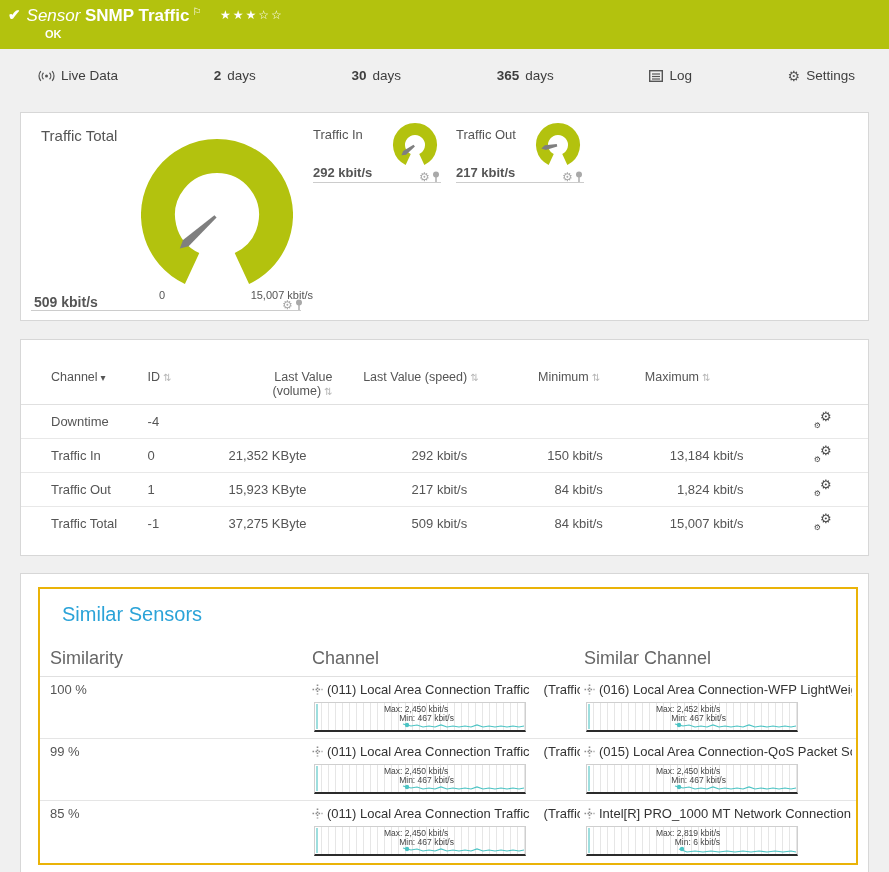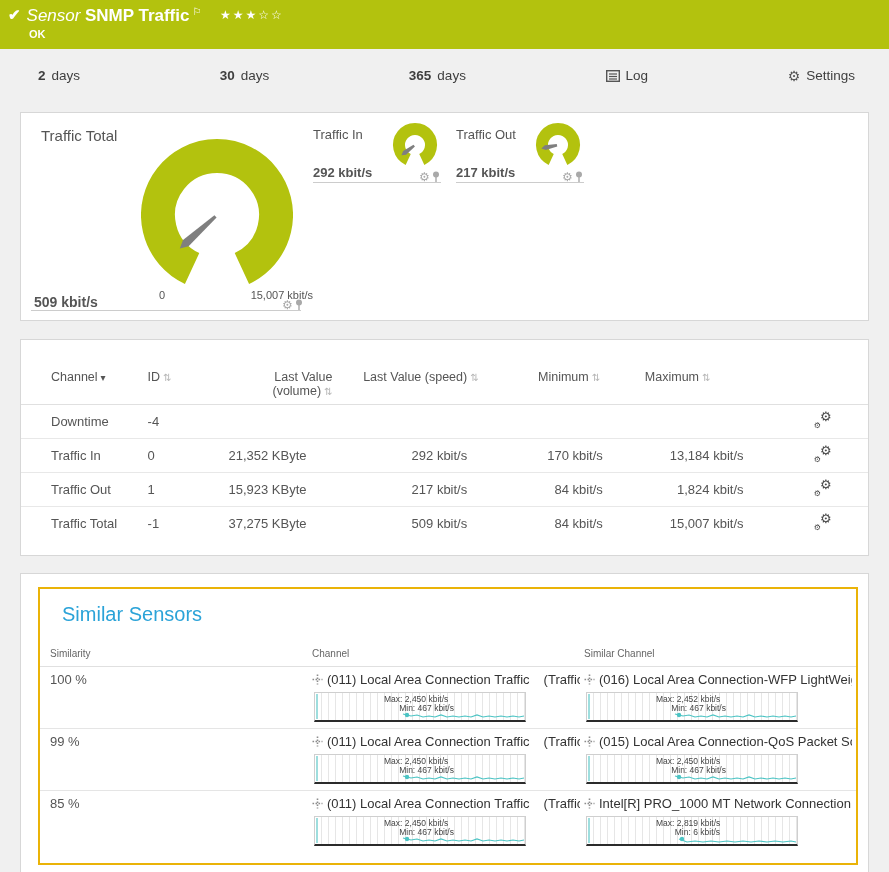--- a/index.html
+++ b/index.html
@@ -8,21 +8,21 @@
     font-family:"Liberation Sans", sans-serif;
     background:#f0f0f0; color:#444; overflow:hidden; position:relative;
   }
   
   .statusbar { height:49px; background:#b3c20e; color:#fff; padding:6px 10px 0 8px; position:relative; }
   .statusbar .check { font-size:15px; font-weight:bold; vertical-align:top; margin-right:6px; }
   .statusbar .kind { font-style:italic; font-size:17px; }
   .statusbar .title { font-size:17px; font-weight:bold; }
   .statusbar .flag { font-size:10px; vertical-align:super; margin-left:3px; }
   .statusbar .stars { font-size:12px; letter-spacing:2px; margin-left:14px; vertical-align:2px; }
-  .statusbar .ok { position:absolute; left:29px; top:28px; font-size:11px; font-weight:bold; }
+  .statusbar .ok { position:absolute; left:45px; top:28px; font-size:11px; font-weight:bold; }
   
   .tabbar { display:flex; align-items:stretch; justify-content:space-between; padding:0 30px 0 34px; height:48px; margin-top:9px; }
   .tab { display:flex; align-items:center; gap:6px; font-size:13.5px; color:#3e3e3e; padding:0 4px; cursor:pointer; border-bottom:3px solid transparent; height:38px; }
   .tab b { font-weight:bold; }
   .tab svg { display:block; }
   .tab.active { color:#1f9cd7; border-bottom-color:#1f9cd7; }
   
   .panel { background:#fff; border:1px solid #d7d7d7; margin:0 20px; position:relative; }
   #panel-gauges { height:209px; margin-top:6px; }
   #panel-table  { height:217px; margin-top:18px; }
@@ -50,21 +50,21 @@
   td.col-vol, td.col-spd, td.col-min, td.col-max { text-align:right; padding-right:34px !important; }
   .sort { color:#b5b5b5; font-size:10px; margin-left:3px; }
   .sort-active { color:#555; font-size:10px; margin-left:3px; }
   .gears { color:#4a4a4a; position:relative; display:inline-block; width:18px; height:16px; cursor:pointer; }
   .gears .g1 { position:absolute; right:0; top:-3px; font-size:13px; }
   .gears .g2 { position:absolute; left:0; bottom:-2px; font-size:8px; }
   
   .bluebox { position:absolute; left:17px; right:10px; top:13px; bottom:9px; border:2px solid #eab308; background:#fff; padding:14px 0 0 0; overflow:hidden; }
   .sim-title { color:#2ba3d8; font-size:20px; padding-left:22px; }
   table.similar { width:100%; border-collapse:collapse; margin-top:16px; }
-  table.similar th { font-size:10px; font-weight:normal; color:#666; text-align:left; padding:6px 0 7px 0; border-bottom:1px solid #e0e0e0; }
+  table.similar th { font-size:18px; font-weight:normal; color:#666; text-align:left; padding:6px 0 7px 0; border-bottom:1px solid #e0e0e0; }
   table.similar td { border-top:1px solid #e5e5e5; padding:5px 0 6px 0; vertical-align:top; }
   table.similar tr:first-child td { border-top:none; }
   .simcol-pct { width:272px; padding-left:10px !important; }
   .simcol-ch  { width:272px; }
   .simcol-sc  { width:auto; }
   td.simcol-pct { vertical-align:bottom; font-size:13px; color:#555; padding-bottom:4px !important; }
   .chan-line { font-size:13px; color:#333; white-space:nowrap; overflow:hidden; max-width:268px; height:17px; }
   .chan-line .sfx { margin-left:14px; }
   .move-icon { display:inline-block; margin-right:4px; cursor:move; vertical-align:-1px; }
   .spark { position:relative; width:212px; height:30px; margin:3px 0 0 2px;
@@ -81,20 +81,27 @@
 
 <div class="statusbar">
   <span class="check">✔</span><span class="kind">Sensor</span>
   <span class="title">SNMP Traffic</span><span class="flag">⚐</span>
   <span class="stars">★★★☆☆</span>
   <div class="ok">OK</div>
 </div>
 
 <div class="tabbar">
   <div class="tab">
+    <svg width="17" height="12" viewBox="0 0 18 12">
+      <circle cx="9" cy="6" r="1.6" fill="#555"></circle>
+      <path d="M5.8 2.6 a5 5 0 0 0 0 6.8 M3 0.8 a8 8 0 0 0 0 10.4 M12.2 2.6 a5 5 0 0 1 0 6.8 M15 0.8 a8 8 0 0 1 0 10.4" fill="none" stroke="#555" stroke-width="1.3"></path>
+    </svg>
+    <span>Live Data</span>
+  </div>
+  <div class="tab">
       <b>2</b>
       <span>days</span>
     </div>
   <div class="tab">
       <b>30</b>
       <span>days</span>
     </div>
   <div class="tab">
       <b>365</b>
       <span>days</span>
@@ -184,21 +191,21 @@
       <td class="col-spd"></td>
       <td class="col-min"></td>
       <td class="col-max"></td>
       <td class="col-act"><span class="gears"><span class="g1">⚙</span><span class="g2">⚙</span></span></td>
     </tr>
     <tr>
       <td class="col-chan">Traffic In</td>
       <td class="col-id">0</td>
       <td class="col-vol">21,352 KByte</td>
       <td class="col-spd">292 kbit/s</td>
-      <td class="col-min">170 kbit/s</td>
+      <td class="col-min">150 kbit/s</td>
       <td class="col-max">13,184 kbit/s</td>
       <td class="col-act"><span class="gears"><span class="g1">⚙</span><span class="g2">⚙</span></span></td>
     </tr>
     <tr>
       <td class="col-chan">Traffic Out</td>
       <td class="col-id">1</td>
       <td class="col-vol">15,923 KByte</td>
       <td class="col-spd">217 kbit/s</td>
       <td class="col-min">84 kbit/s</td>
       <td class="col-max">1,824 kbit/s</td>

